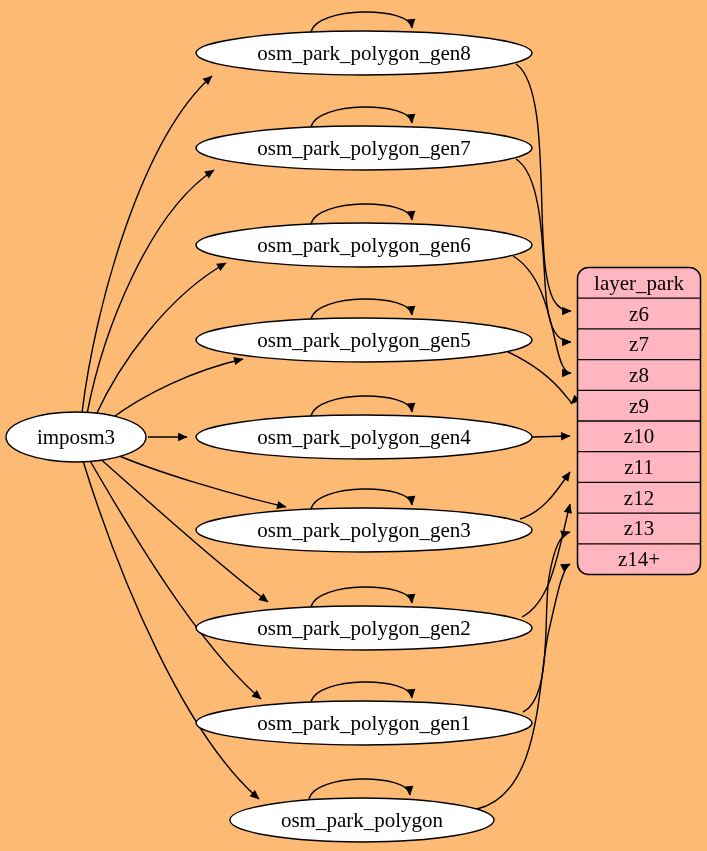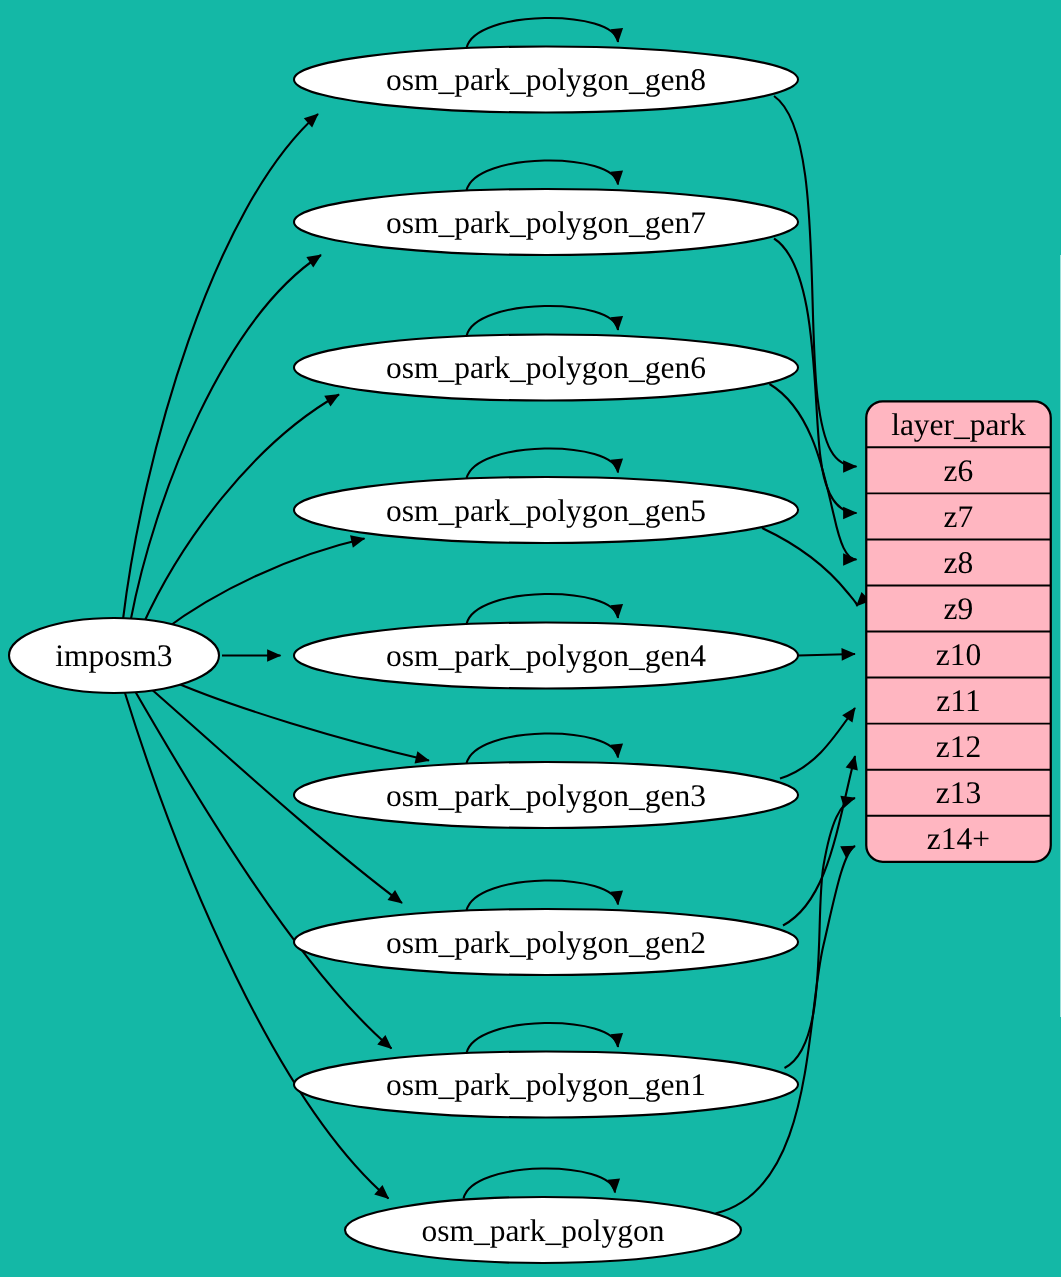--- a/index.html
+++ b/index.html
@@ -1,16 +1,16 @@
 <!DOCTYPE html>
 <html><head>
 <meta charset="utf-8">
 <style>
   html,body{margin:0;padding:0;background:#ffffff;}
-  .canvas{position:relative;width:707px;height:851px;background:#14b8a6;overflow:hidden;}
+  .canvas{position:relative;width:707px;height:851px;background:#fdba74;overflow:hidden;}
   svg{display:block;}
   text{font-family:"Liberation Serif","DejaVu Serif",serif;fill:#000000;}
   .node-label{font-size:21px;}
   .row-label{font-size:21px;}
   .edge{fill:none;stroke:#000000;stroke-width:1.4;}
   .nodeshape{fill:#ffffff;stroke:#000000;stroke-width:1.4;}
 </style>
 </head>
 <body>
 

